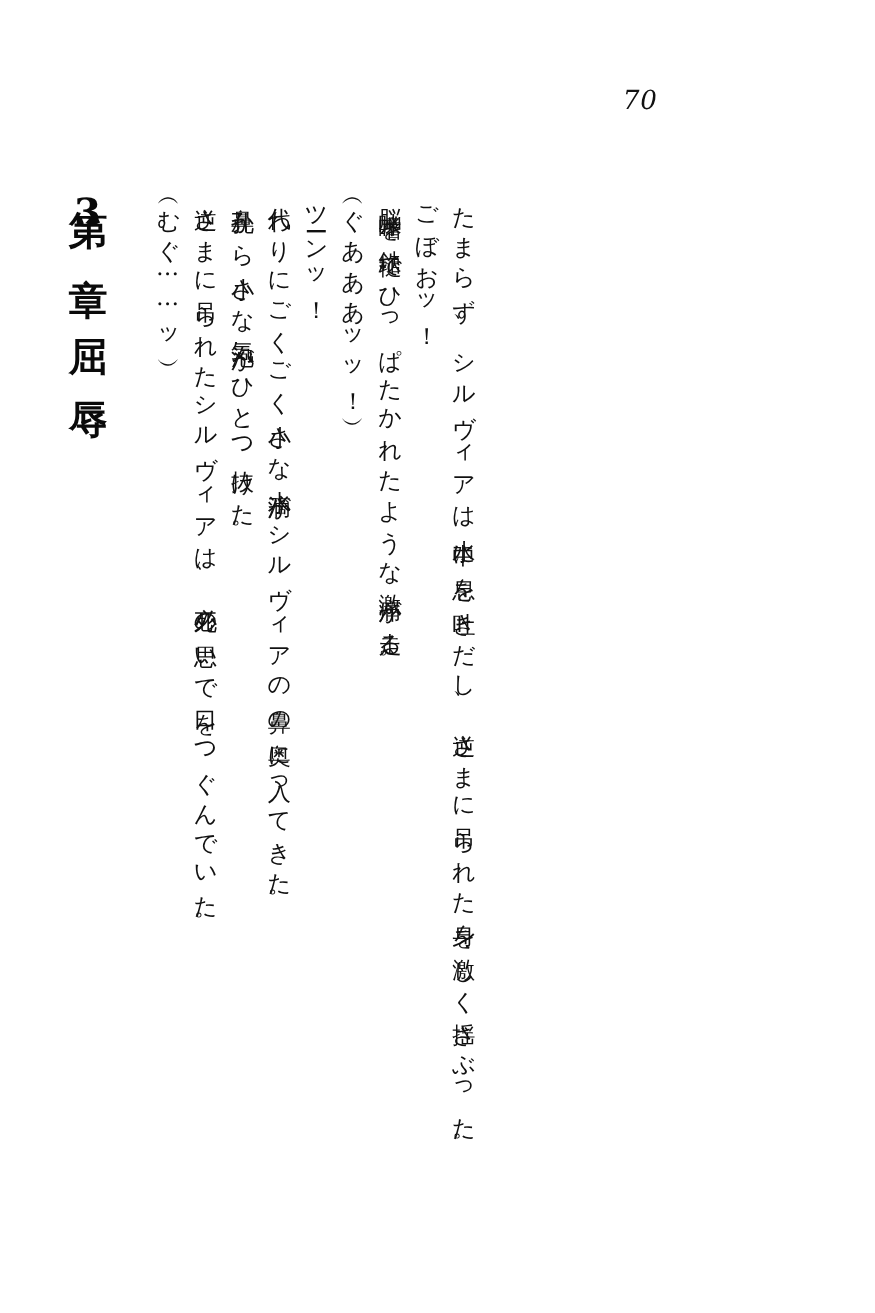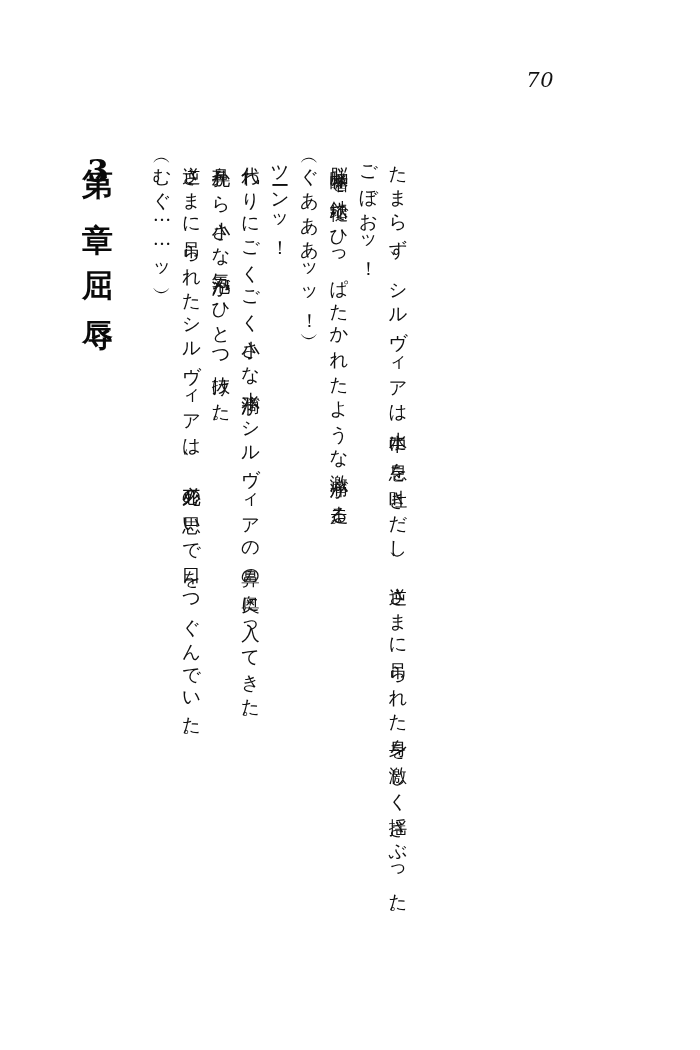--- a/index.html
+++ b/index.html
@@ -16,21 +16,20 @@
     overflow: hidden;
   }
 
   .page {
     position: absolute;
     left: 0;
     top: 0;
     width: 634px;
     height: 1050px;
     background: #ffffff;
-    padding-left: 28px;
   }
 
   
   .page-number {
     position: absolute;
     right: 108px;
     top: 68px;
     font-family: "DejaVu Serif", "Liberation Serif", serif;
     font-style: italic;
     font-size: 21px;

